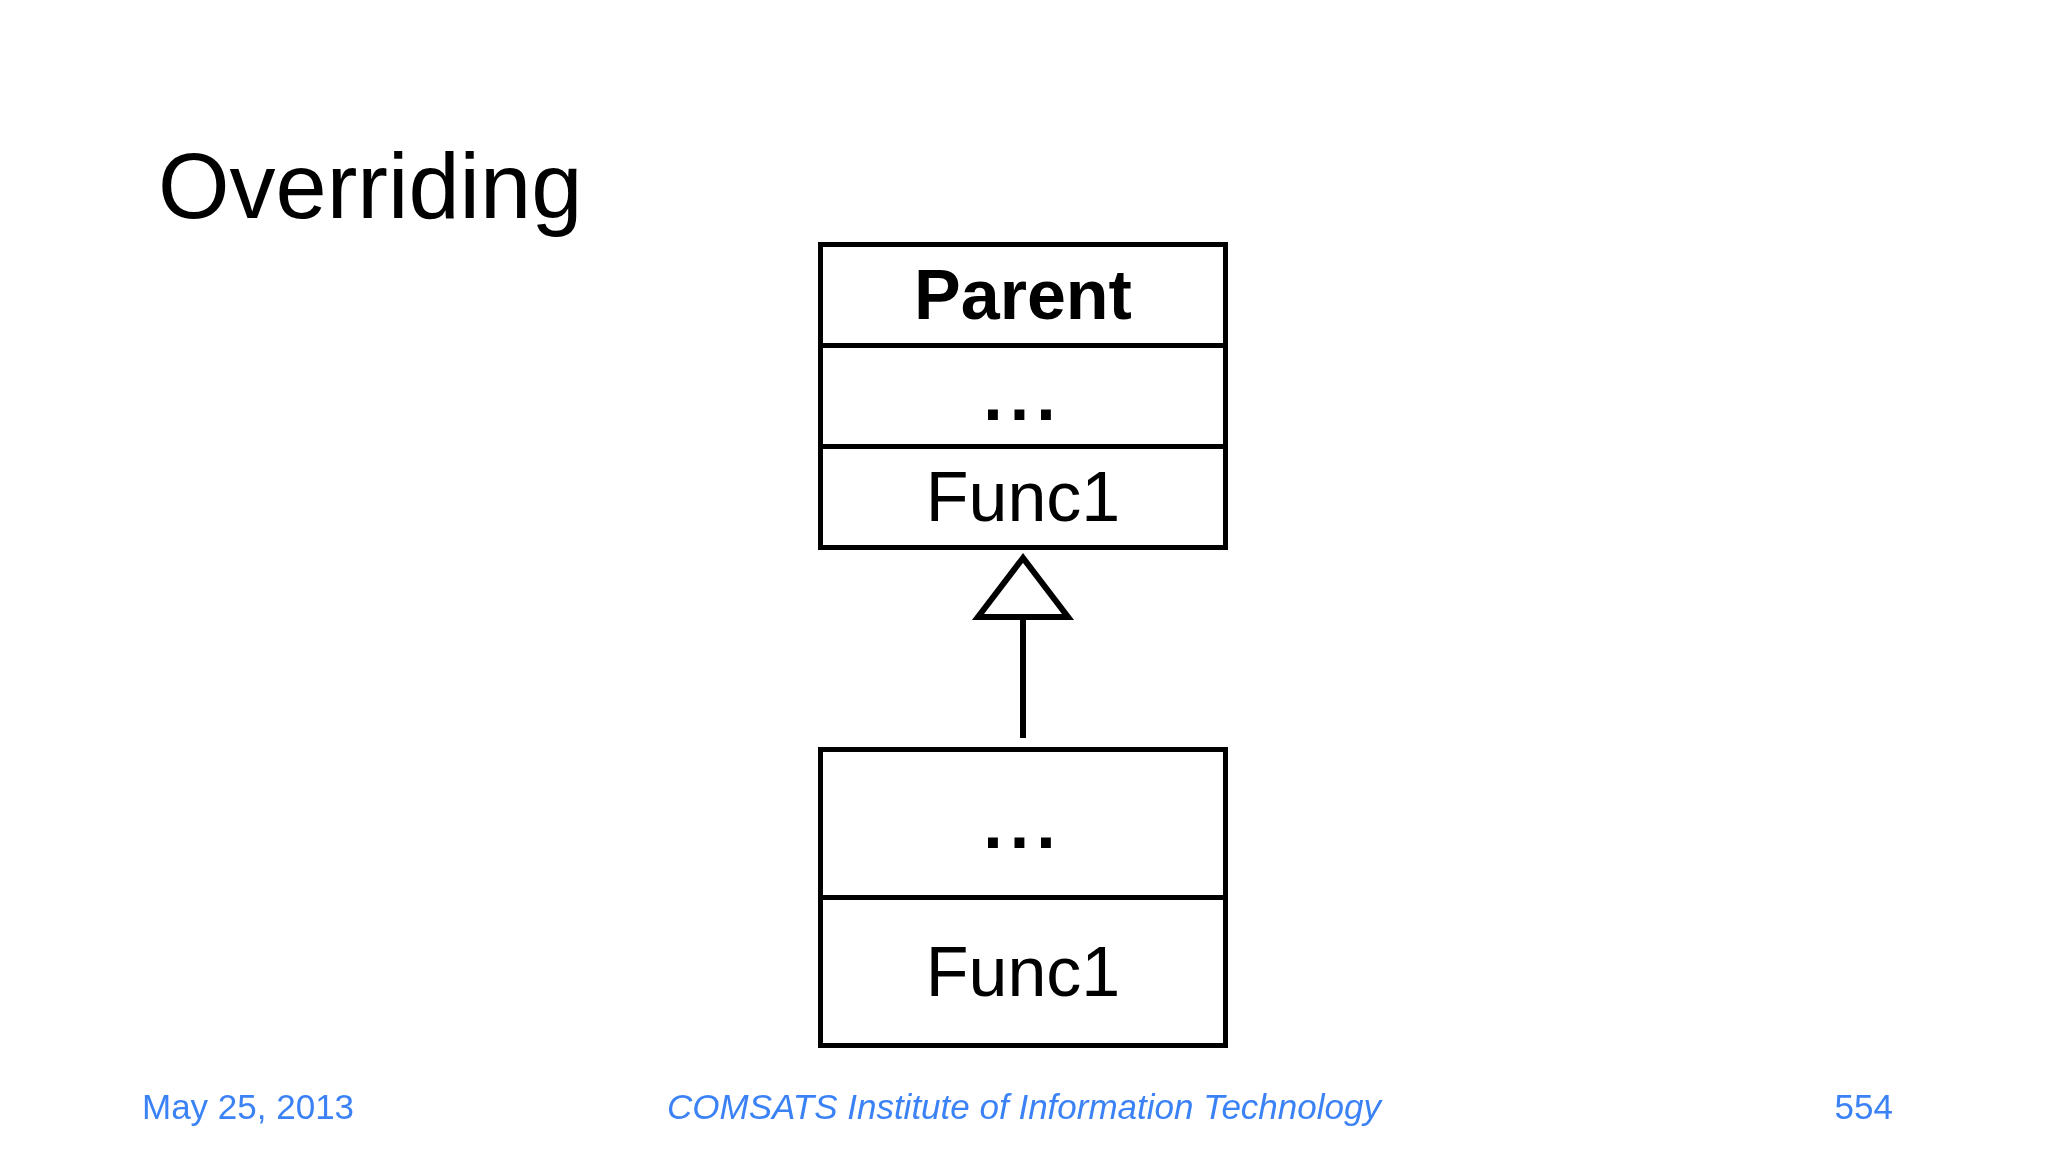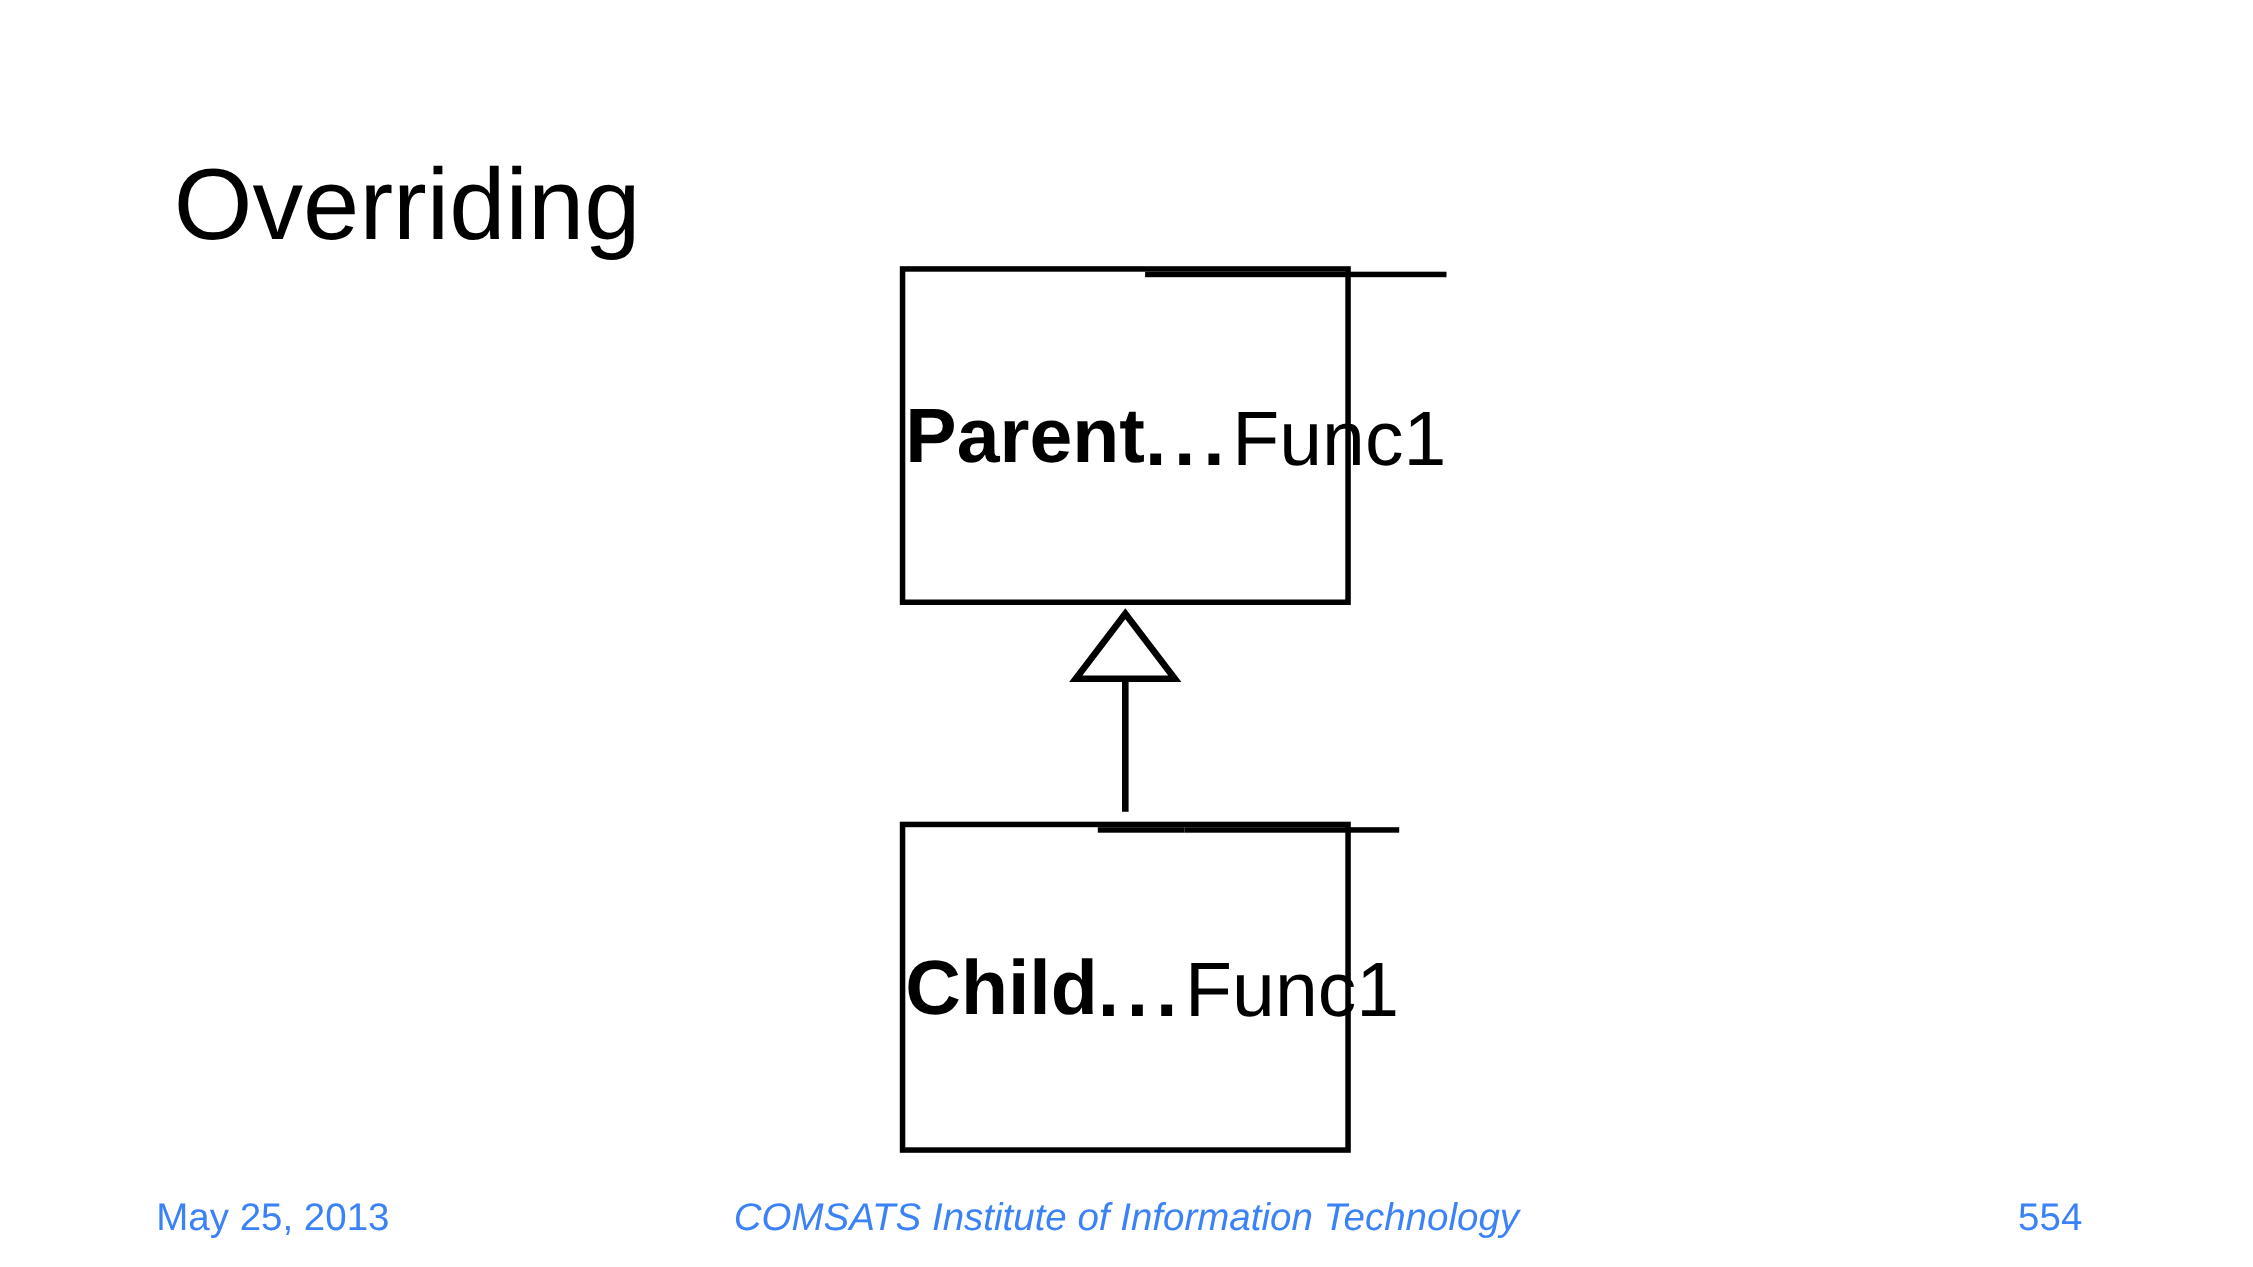--- a/index.html
+++ b/index.html
@@ -32,21 +32,21 @@
     margin-top: 32px;
   }
   .uml-box {
     position: absolute;
     left: 818px;
     width: 410px;
     box-sizing: border-box;
     border: 5px solid #000000;
     background: #ffffff;
     display: flex;
-    flex-direction: row;
+    flex-direction: column;
   }
   .uml-box.parent { top: 242px; height: 308px; }
   .uml-box.child  { top: 747px; height: 301px; }
   .uml-row {
     flex: 1;
     display: flex;
     align-items: center;
     justify-content: center;
     font-size: 70px;
     line-height: 1;
@@ -96,21 +96,20 @@
       <div class="uml-row ellipsis-row">...</div>
       <div class="uml-row">Func1</div>
     </div>
 
     <svg class="arrow-svg" viewBox="0 0 120 200">
       <line x1="60" y1="67" x2="60" y2="188" stroke="#000000" stroke-width="6"></line>
       <polygon points="60,8 15,67 105,67" fill="#ffffff" stroke="#000000" stroke-width="6" stroke-linejoin="miter"></polygon>
     </svg>
 
     <div class="uml-box child">
-      <div class="uml-row class-name">Child</div>
       <div class="uml-row ellipsis-row">...</div>
       <div class="uml-row">Func1</div>
     </div>
 
   </div>
 
   <div>
     <div class="footer-item footer-date">May 25, 2013</div>
     <div class="footer-item footer-center">COMSATS Institute of Information Technology</div>
     <div class="footer-item footer-page">554</div>

